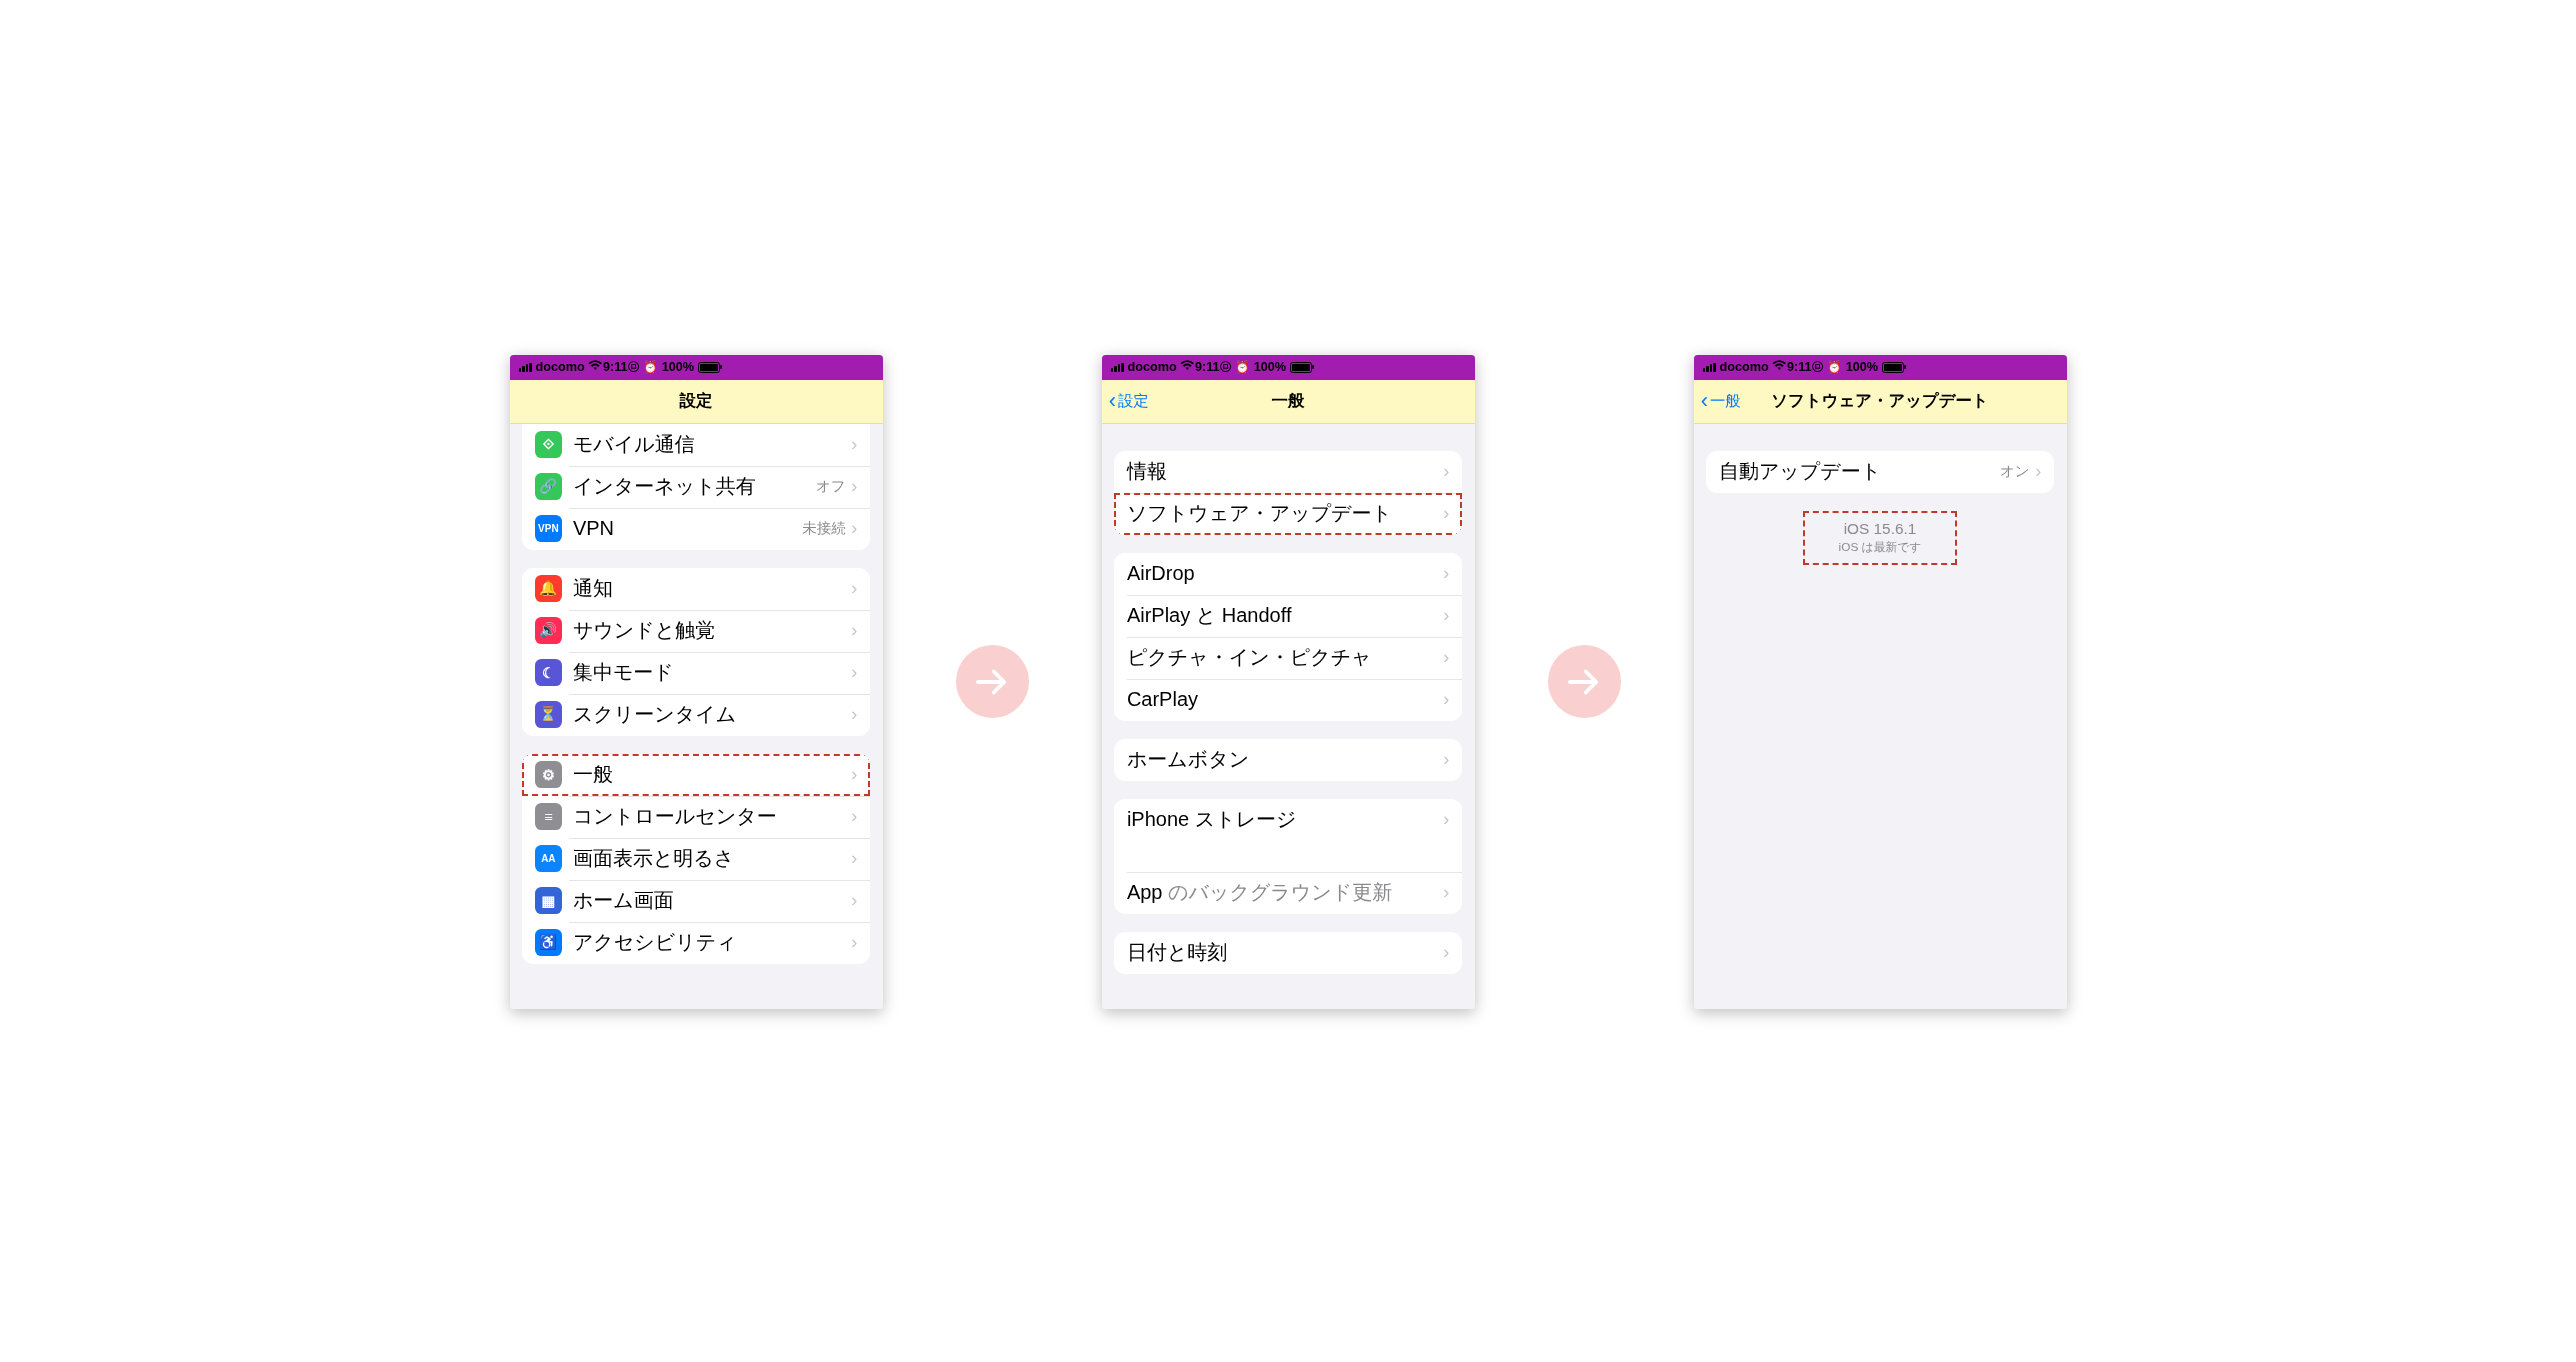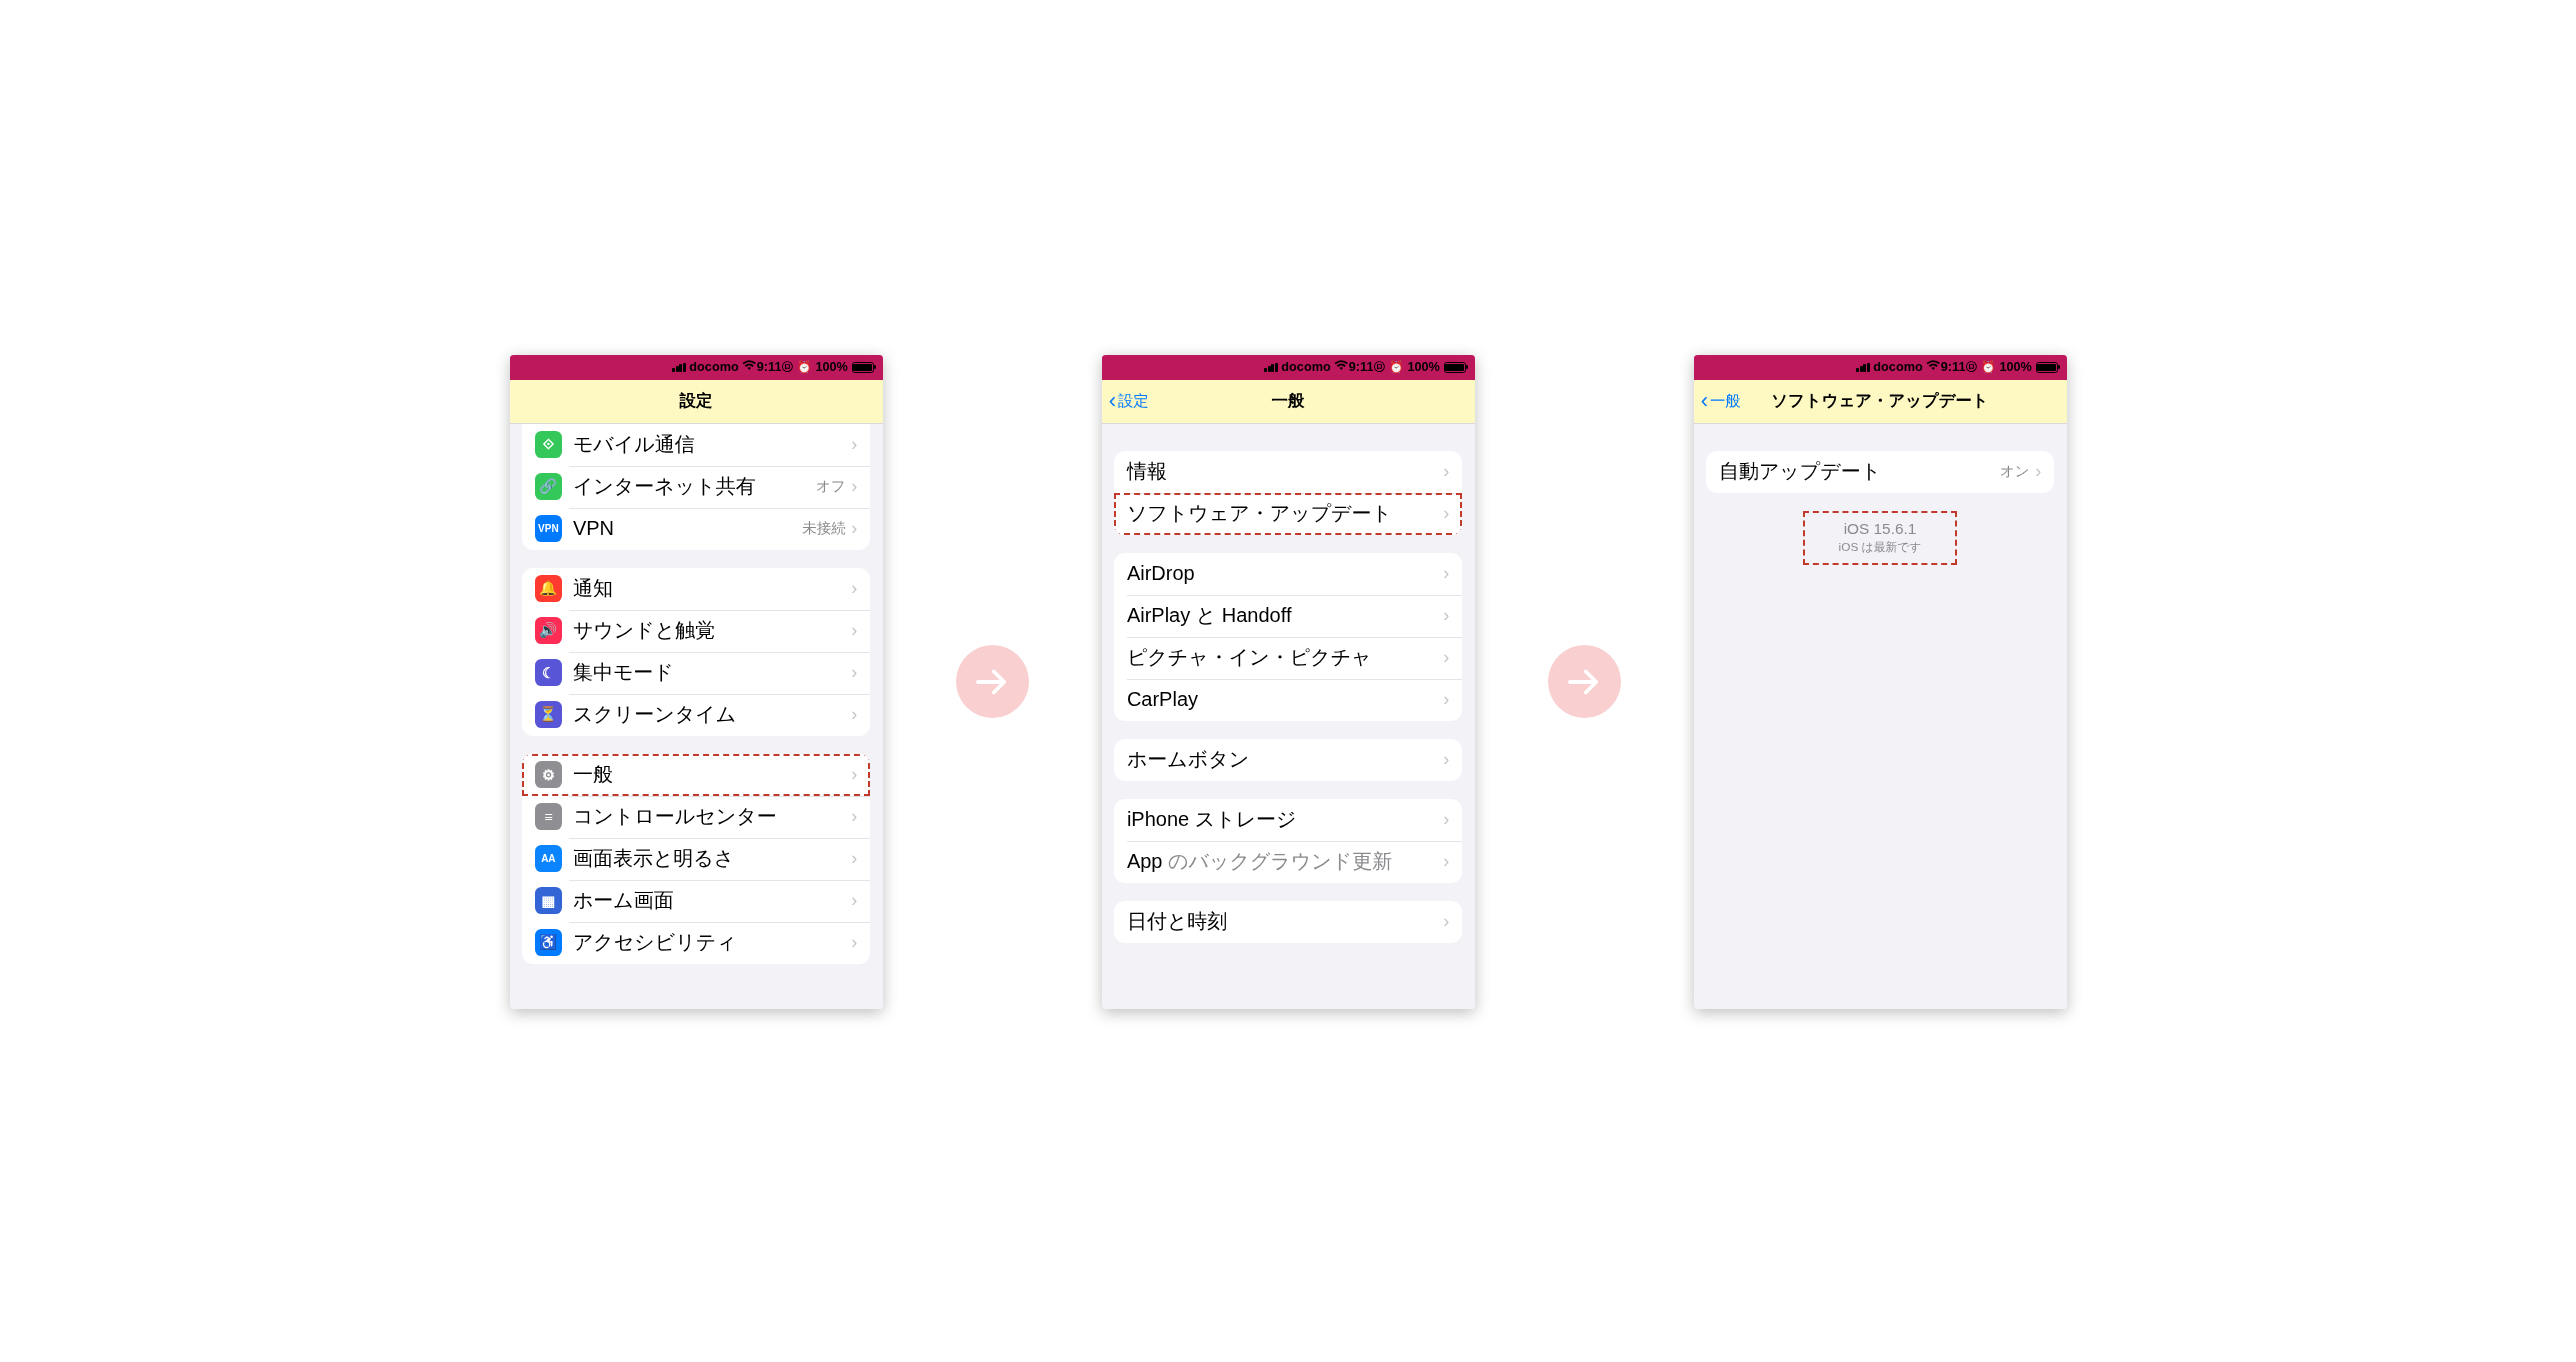--- a/index.html
+++ b/index.html
@@ -22,26 +22,26 @@
     overflow: hidden;
     display: flex;
     flex-direction: column;
     position: relative;
   }
   
   .status-bar {
     height: 25.4px;
     display: flex;
     align-items: center;
-    justify-content: flex-end;
+    justify-content: flex-start;
     padding: 0 9px;
     font-size: 12.7px;
     font-weight: 600;
     color: #000;
-    background: #be185d;
+    background: #a21caf;
   }
   .status-left { display: flex; align-items: center; gap: 3.6px; }
   .status-right { display: flex; align-items: center; gap: 3.6px; }
   .signal-bars { display: inline-flex; align-items: flex-end; gap: 0.9px; }
   .signal-bars span { width: 2.7px; background: #000; border-radius: 0.9px; }
   .signal-bars span:nth-child(1){height:3.6px}
   .signal-bars span:nth-child(2){height:5.5px}
   .signal-bars span:nth-child(3){height:7.3px}
   .signal-bars span:nth-child(4){height:9px}
   .wifi-icon, .alarm-icon, .orient-icon { font-size: 11.8px; }
@@ -320,21 +320,21 @@
         <div class="row no-icon" style="position: relative;">
           <span class="row-label">ホームボタン</span>
           <span class="chevron">›</span>
         </div>
       </div>
     <div class="group" id="s2d">
         <div class="row no-icon" style="position: relative;">
           <span class="row-label">iPhone ストレージ</span>
           <span class="chevron">›</span>
         </div>
-        <div class="row no-icon" style="position: relative;">
+        <div class="row no-icon" style="position: relative; margin-top: 31px;">
           <span class="row-label">App<span style="color: rgb(138, 138, 142);"> のバックグラウンド更新</span></span>
           <span class="chevron">›</span>
         </div>
       </div>
     <div class="group" id="s2e" style="margin-bottom:0">
         <div class="row no-icon cutoff" style="position: relative;">
           <span class="row-label">日付と時刻</span>
           <span class="chevron">›</span>
         </div>
       </div>

